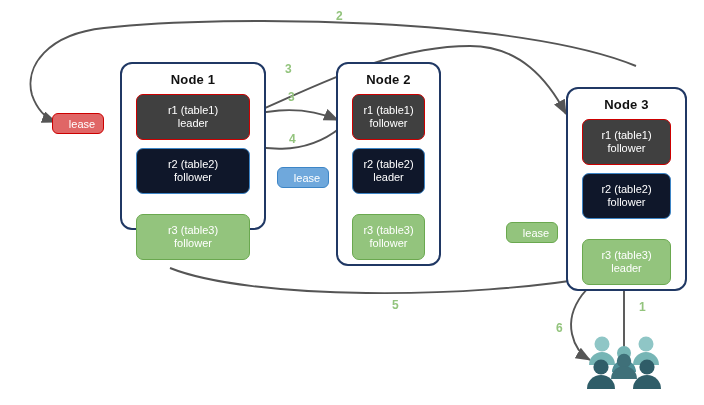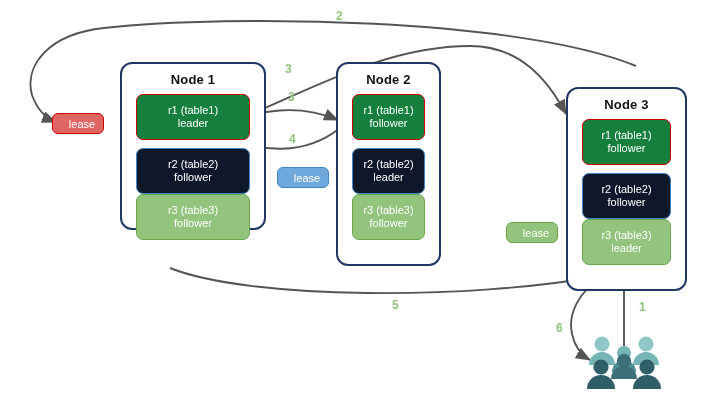--- a/index.html
+++ b/index.html
@@ -8,27 +8,27 @@
 
   svg#edges{position:absolute;left:0;top:0;width:704px;height:405px;pointer-events:none;}
 
   .node{position:absolute;border:2px solid #203864;border-radius:12px;background:#ffffff;box-sizing:border-box;}
   .node-title{position:absolute;left:0;right:0;top:8px;text-align:center;font-size:13px;font-weight:bold;color:#111111;letter-spacing:.2px;}
 
   .replica{position:absolute;left:14px;right:14px;border-radius:7px;box-sizing:border-box;
            display:flex;flex-direction:column;align-items:center;justify-content:center;
            font-size:11px;line-height:13px;color:#ffffff;text-align:center;}
   .replica span{display:block;}
-  .r-red{background:#15803d;border:1.6px solid #cc0000;align-items:center;}
+  .r-red{background:#404040;border:1.6px solid #cc0000;align-items:center;}
   .r-blue{background:#0f172a;border:1.6px solid #3d85c6;}
   .r-green{background:#93c47d;border:1.6px solid #6aa84f;}
 
   .rep1{top:30px;height:46px;}
   .rep2{top:84px;height:46px;}
-  .rep3{top:130px;height:46px;}
+  .rep3{top:150px;height:46px;}
 
   .lease{position:absolute;border-radius:6px;box-sizing:border-box;display:flex;align-items:center;
          justify-content:center;font-size:11px;color:#ffffff;height:21px;width:52px;padding-left:8px;}
   .l-red{background:#e06666;border:1.6px solid #cc0000;}
   .l-blue{background:#6fa8dc;border:1.6px solid #3d85c6;}
   .l-green{background:#93c47d;border:1.6px solid #6aa84f;}
 
   .step{position:absolute;font-size:12px;font-weight:bold;color:#93c47d;}
 
   .people{position:absolute;}

